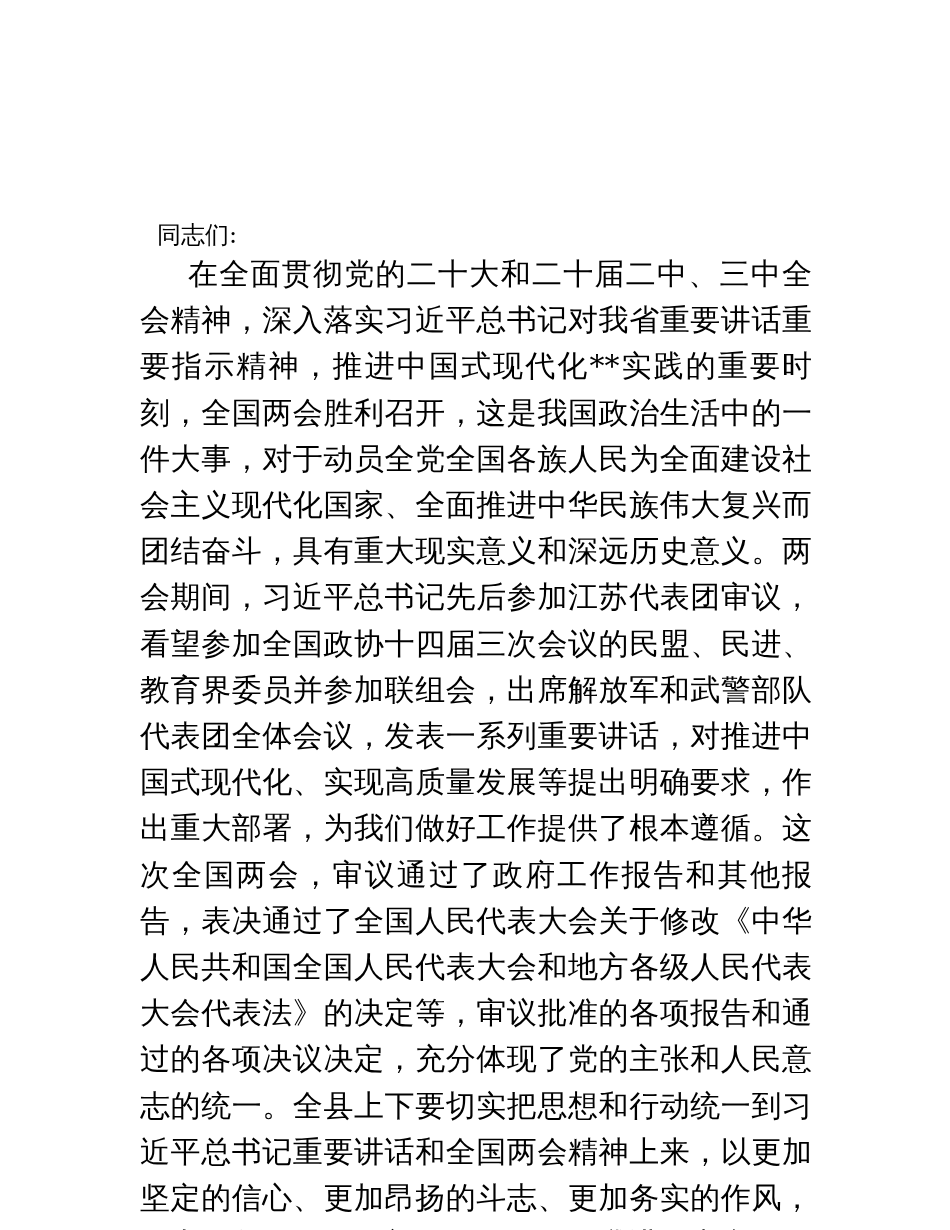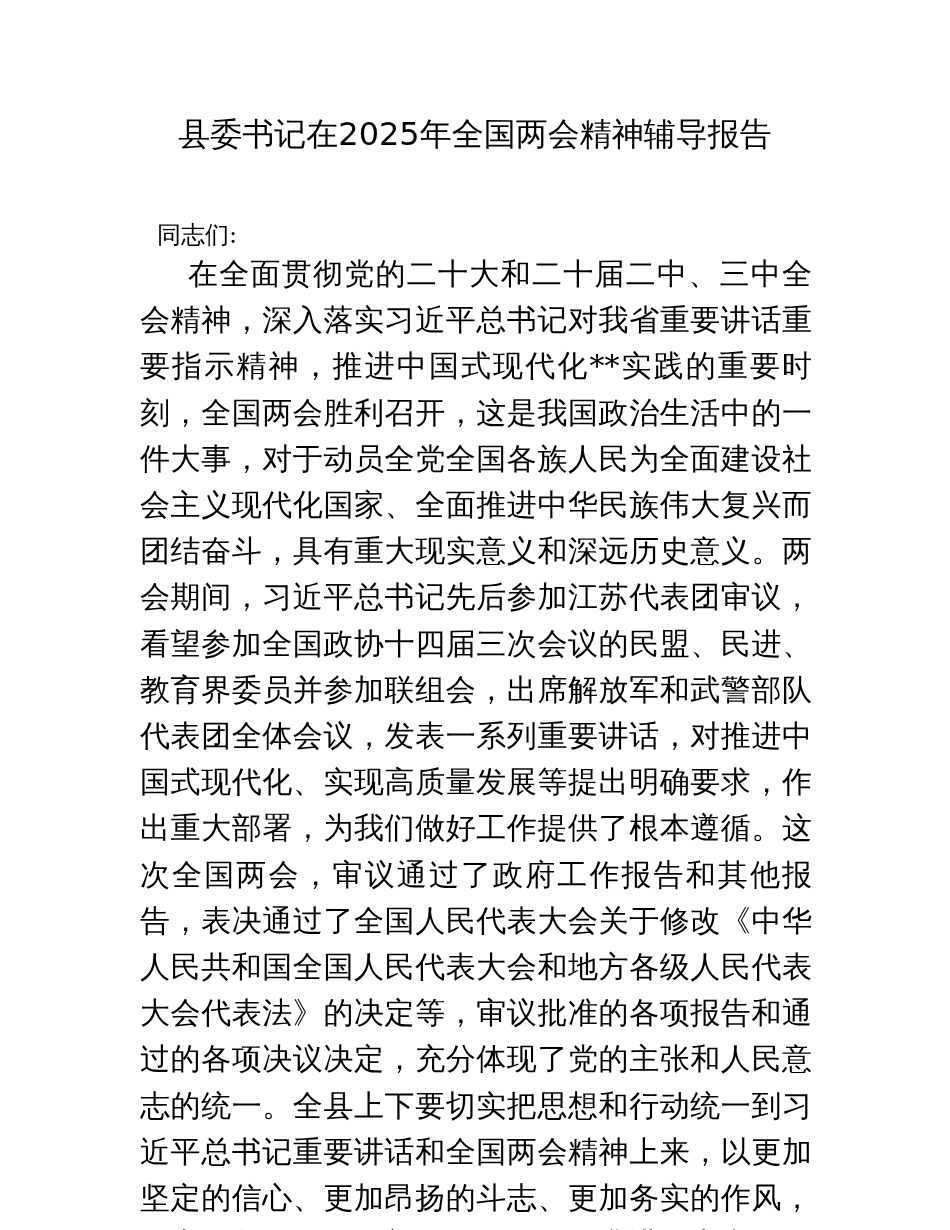--- a/index.html
+++ b/index.html
@@ -55,16 +55,15 @@
       margin: 0;
       text-indent: 48px;
       text-align: justify;
       letter-spacing: 0px;
     }
   </style>
 </head>
 <body>
 
 <div class="page">
-  <h1 class="doc-title">县委书记在2025年全国两会精神辅导报告</h1>
   <p class="salutation">同志们:</p>
   <p class="body-para">在全面贯彻党的二十大和二十届二中、三中全会精神，深入落实习近平总书记对我省重要讲话重要指示精神，推进中国式现代化**实践的重要时刻，全国两会胜利召开，这是我国政治生活中的一件大事，对于动员全党全国各族人民为全面建设社会主义现代化国家、全面推进中华民族伟大复兴而团结奋斗，具有重大现实意义和深远历史意义。两会期间，习近平总书记先后参加江苏代表团审议，看望参加全国政协十四届三次会议的民盟、民进、教育界委员并参加联组会，出席解放军和武警部队代表团全体会议，发表一系列重要讲话，对推进中国式现代化、实现高质量发展等提出明确要求，作出重大部署，为我们做好工作提供了根本遵循。这次全国两会，审议通过了政府工作报告和其他报告，表决通过了全国人民代表大会关于修改《中华人民共和国全国人民代表大会和地方各级人民代表大会代表法》的决定等，审议批准的各项报告和通过的各项决议决定，充分体现了党的主张和人民意志的统一。全县上下要切实把思想和行动统一到习近平总书记重要讲话和全国两会精神上来，以更加坚定的信心、更加昂扬的斗志、更加务实的作风，努力开创各项工作新局面。下面，我讲几点意见，与同志们共同交流。</p>
 </div>
 
 </body></html>

